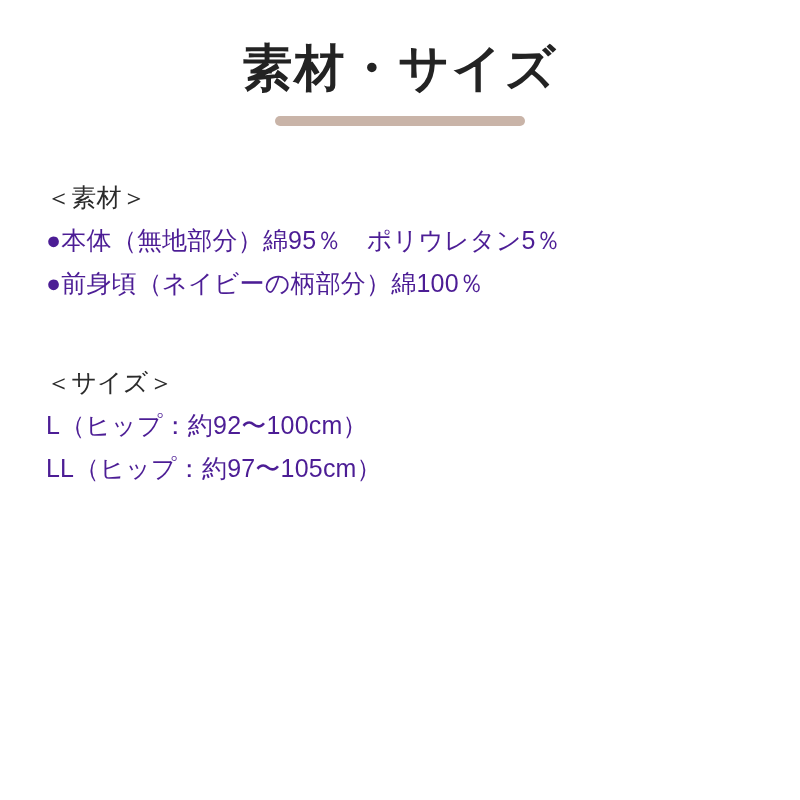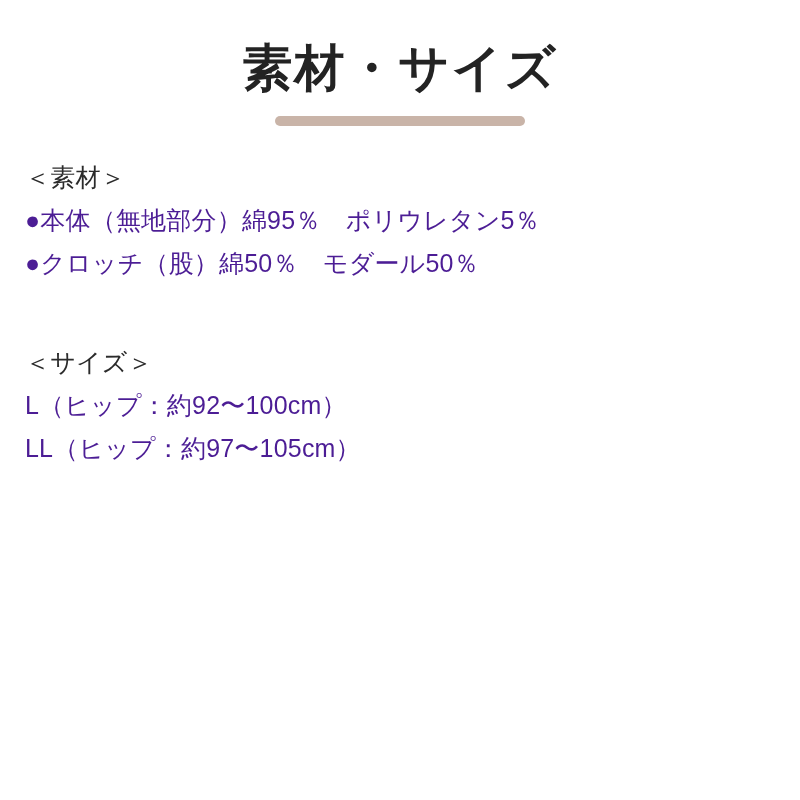--- a/index.html
+++ b/index.html
@@ -34,22 +34,22 @@
     justify-content: center;
     margin-top: 18px;
   }
   .divider {
     width: 250px;
     height: 10px;
     border-radius: 5px;
     background: #c9b4a8;
   }
   .content {
-    padding: 0 25px;
-    margin-top: 30px;
+    padding: 0 46px;
+    margin-top: 50px;
   }
   .line {
     font-size: 25px;
     line-height: 1.72;
     color: #4c1d95;
     white-space: nowrap;
     letter-spacing: 0.2px;
   }
   .section-head {
     font-size: 25px;
@@ -70,21 +70,21 @@
 
   <div class="divider-wrap">
     <div class="divider" style="background: rgb(201, 180, 168);"></div>
   </div>
 
   <div class="content">
 
     <div class="section">
       <div class="section-head">＜素材＞</div>
       <div class="line">●本体（無地部分）綿95％　ポリウレタン5％</div>
-      <div class="line">●クロッチ（股）綿50％　モダール50％</div>
+      <div class="line">●前身頃（ネイビーの柄部分）綿100％</div>
     </div>
 
     <div class="gap"></div>
 
     <div class="section">
       <div class="section-head">＜サイズ＞</div>
       <div class="line">L（ヒップ：約92〜100cm）</div>
       <div class="line">LL（ヒップ：約97〜105cm）</div>
     </div>
 

